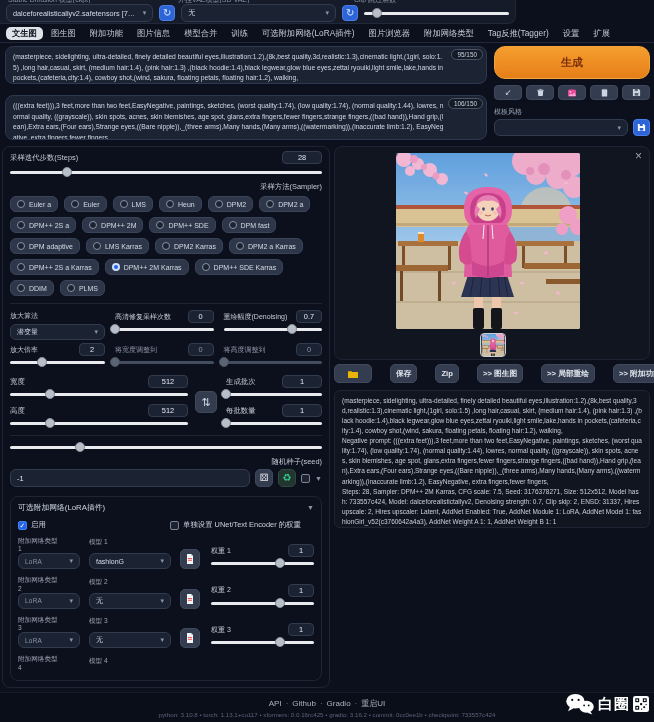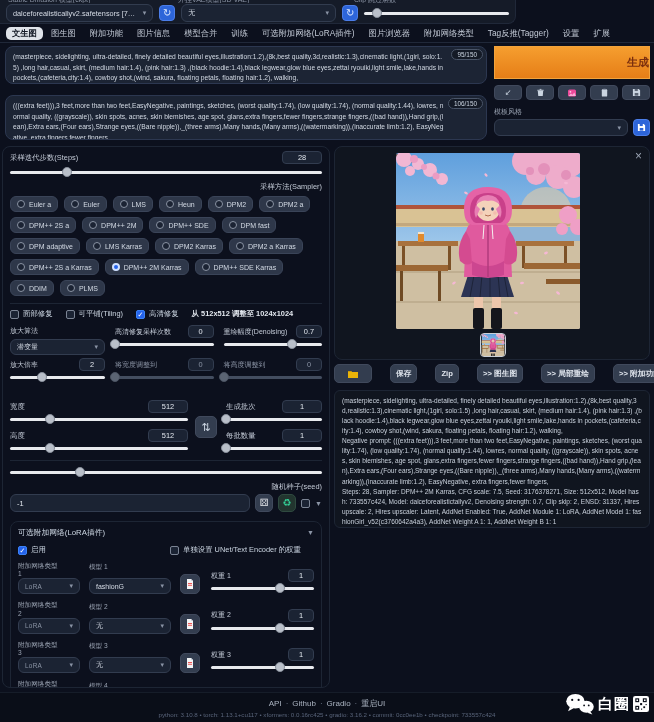--- a/index.html
+++ b/index.html
@@ -32,21 +32,21 @@
   .tab.selected { background:#dfe3e9; color:#141a26; font-weight:bold; }
 
   
   .prompt-col { position:absolute; left:5px; top:46px; width:482px; }
   .ta-wrap { position:relative; background:#1c2434; border:1px solid #2c3750; border-radius:8px; padding:5px 40px 4px 7px; height:38px; overflow:hidden; }
   .ta-wrap.neg { margin-top:11px; height:45px; }
   .ta-text { font-size:6.7px; line-height:1.6; color:#d3dae4; word-break:break-all; }
   .ta-counter { position:absolute; top:2px; right:3px; font-size:6.4px; color:#cbd5e1; border:1px solid #4a5568; background:#141a26; border-radius:7px; padding:0 5px; line-height:9px; }
 
   .gen-col { position:absolute; left:494px; top:46px; width:156px; }
-  .generate { width:100%; height:33px; border:1px solid #f2a33c; border-radius:0; background:linear-gradient(#f59e2f,#e67e17); color:#7a2e0e; font-weight:bold; font-size:11px; font-family:inherit; cursor:pointer;text-align:right; }
+  .generate { width:100%; height:33px; border:1px solid #f2a33c; border-radius:11px; background:linear-gradient(#f59e2f,#e67e17); color:#7a2e0e; font-weight:bold; font-size:11px; font-family:inherit; cursor:pointer; }
   .tools { display:flex; gap:4px; margin-top:6px; }
   .tool { flex:1; height:15px; background:#333d4f; border:1px solid #40495c; border-radius:4px; display:flex; align-items:center; justify-content:center; color:#cbd5e1; font-size:8px; cursor:pointer; padding:0; }
   .styles-label { font-size:7px; color:#9aa3b2; margin-top:7px; }
   .styles-row { display:flex; gap:5px; margin-top:2px; align-items:center; }
   .styles-dd { flex:1; height:17px; }
   .save-style { width:17px; height:17px; }
 
   
   .settings { position:absolute; left:2px; top:146px; width:328px; height:542px; border:1px solid #1d2534; border-radius:8px; padding:4px 7px; overflow:hidden; }
   .srow-top { display:flex; justify-content:space-between; align-items:center; }
@@ -66,21 +66,21 @@
   .toggle { display:flex; gap:4px; align-items:center; font-size:7.4px; cursor:pointer; }
   .cb { width:9px; height:9px; border:1px solid #7b8494; border-radius:2px; background:#1b2333; display:inline-flex; align-items:center; justify-content:center; font-size:7px; line-height:1; color:#fff; flex:none; }
   .cb.checked { background:#2563eb; border-color:#3b82f6; }
   .hires-note { font-size:7.4px; color:#e2e7ee; font-weight:bold; }
 
   .hires-grid { display:grid; grid-template-columns:95px 1fr 1fr; gap:3px 10px; margin-top:6px; }
   .cell-lbl-row { display:flex; justify-content:space-between; align-items:center; min-height:12px; }
   .dd-sm { height:16px; font-size:7px; }
   .dim { color:#8b94a5; }
 
-  .wh-grid { display:grid; grid-template-columns:178px 24px 1fr; column-gap:7px; margin-top:17px; align-items:center; }
+  .wh-grid { display:grid; grid-template-columns:178px 24px 1fr; column-gap:7px; margin-top:7px; align-items:center; }
   .wh-left,.wh-right { display:flex; flex-direction:column; gap:4px; }
   .swap-btn { width:22px; height:22px; background:#333d4f; border:1px solid #40495c; border-radius:5px; color:#cbd5e1; font-size:11px; display:flex; align-items:center; justify-content:center; cursor:pointer; padding:0; }
 
   .seed-row { display:flex; gap:5px; align-items:center; margin-top:2px; }
   .seed-input { flex:1; height:18px; background:#1b2333; border:1px solid #323c4f; border-radius:6px; display:flex; align-items:center; padding:0 6px; font-size:7.4px; color:#e2e7ee; }
   .seed-btn { width:18px; height:18px; background:#333d4f; border:1px solid #40495c; border-radius:5px; color:#e5e7eb; font-size:10px; line-height:1; display:flex; align-items:center; justify-content:center; cursor:pointer; padding:0; }
   .seed-btn.green { color:#34d399; background:#22352f; border-color:#2f4a40; }
   .collapse-caret { color:#8b94a5; font-size:7px; }
 
   .lora { border:1px solid #1d2534; border-radius:8px; margin-top:9px; padding:5px 7px 8px; }
@@ -414,35 +414,20 @@
         <span class="radio"></span>
         <span class="pill-label">DDIM</span>
       </label>
       <label class="pill">
         <span class="radio"></span>
         <span class="pill-label">PLMS</span>
       </label>
     </div>
 
   <div class="divider"></div>
-  <div class="toggles-row" id="toggles">
-      <span class="toggle">
-        <span class="cb"></span>
-        <span>面部修复</span>
-      </span>
-      <span class="toggle">
-        <span class="cb"></span>
-        <span>可平铺(Tiling)</span>
-      </span>
-      <span class="toggle">
-        <span class="cb checked">✓</span>
-        <span>高清修复</span>
-      </span>
-      <span class="hires-note">从 512x512 调整至 1024x1024</span>
-    </div>
 
   <div class="hires-grid">
     <div>
       <div class="cell-lbl-row">
           <span class="lbl sm">放大算法</span>
         </div>
       <div class="dd dd-sm mt2">
         <span class="dd-val">潜变量</span>
         <span class="caret">▾</span>
       </div>

